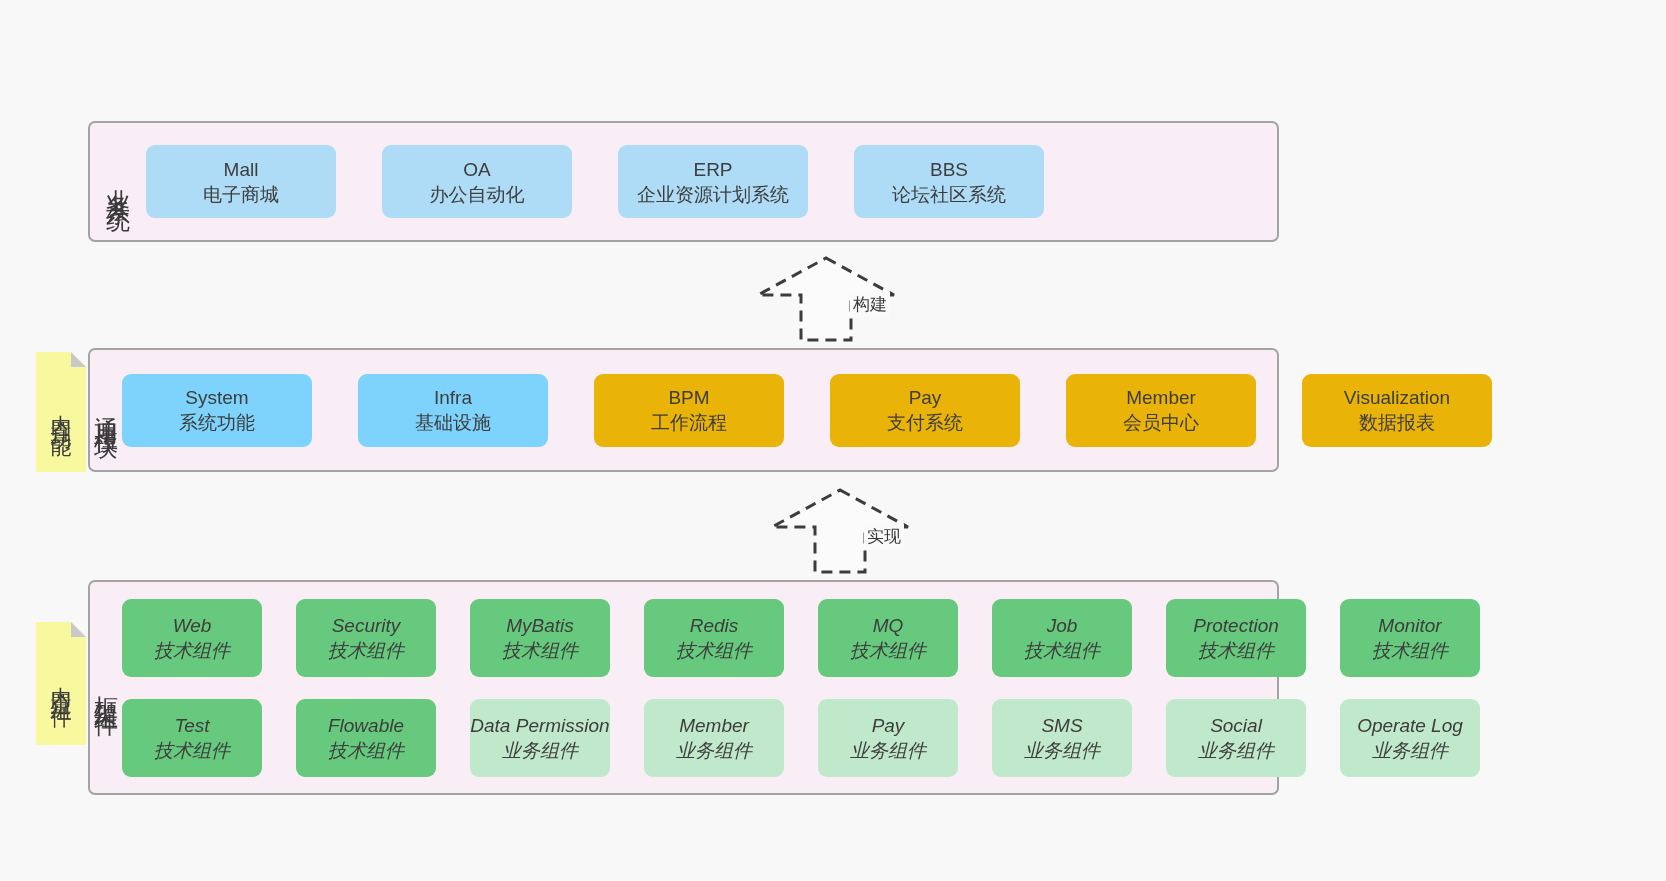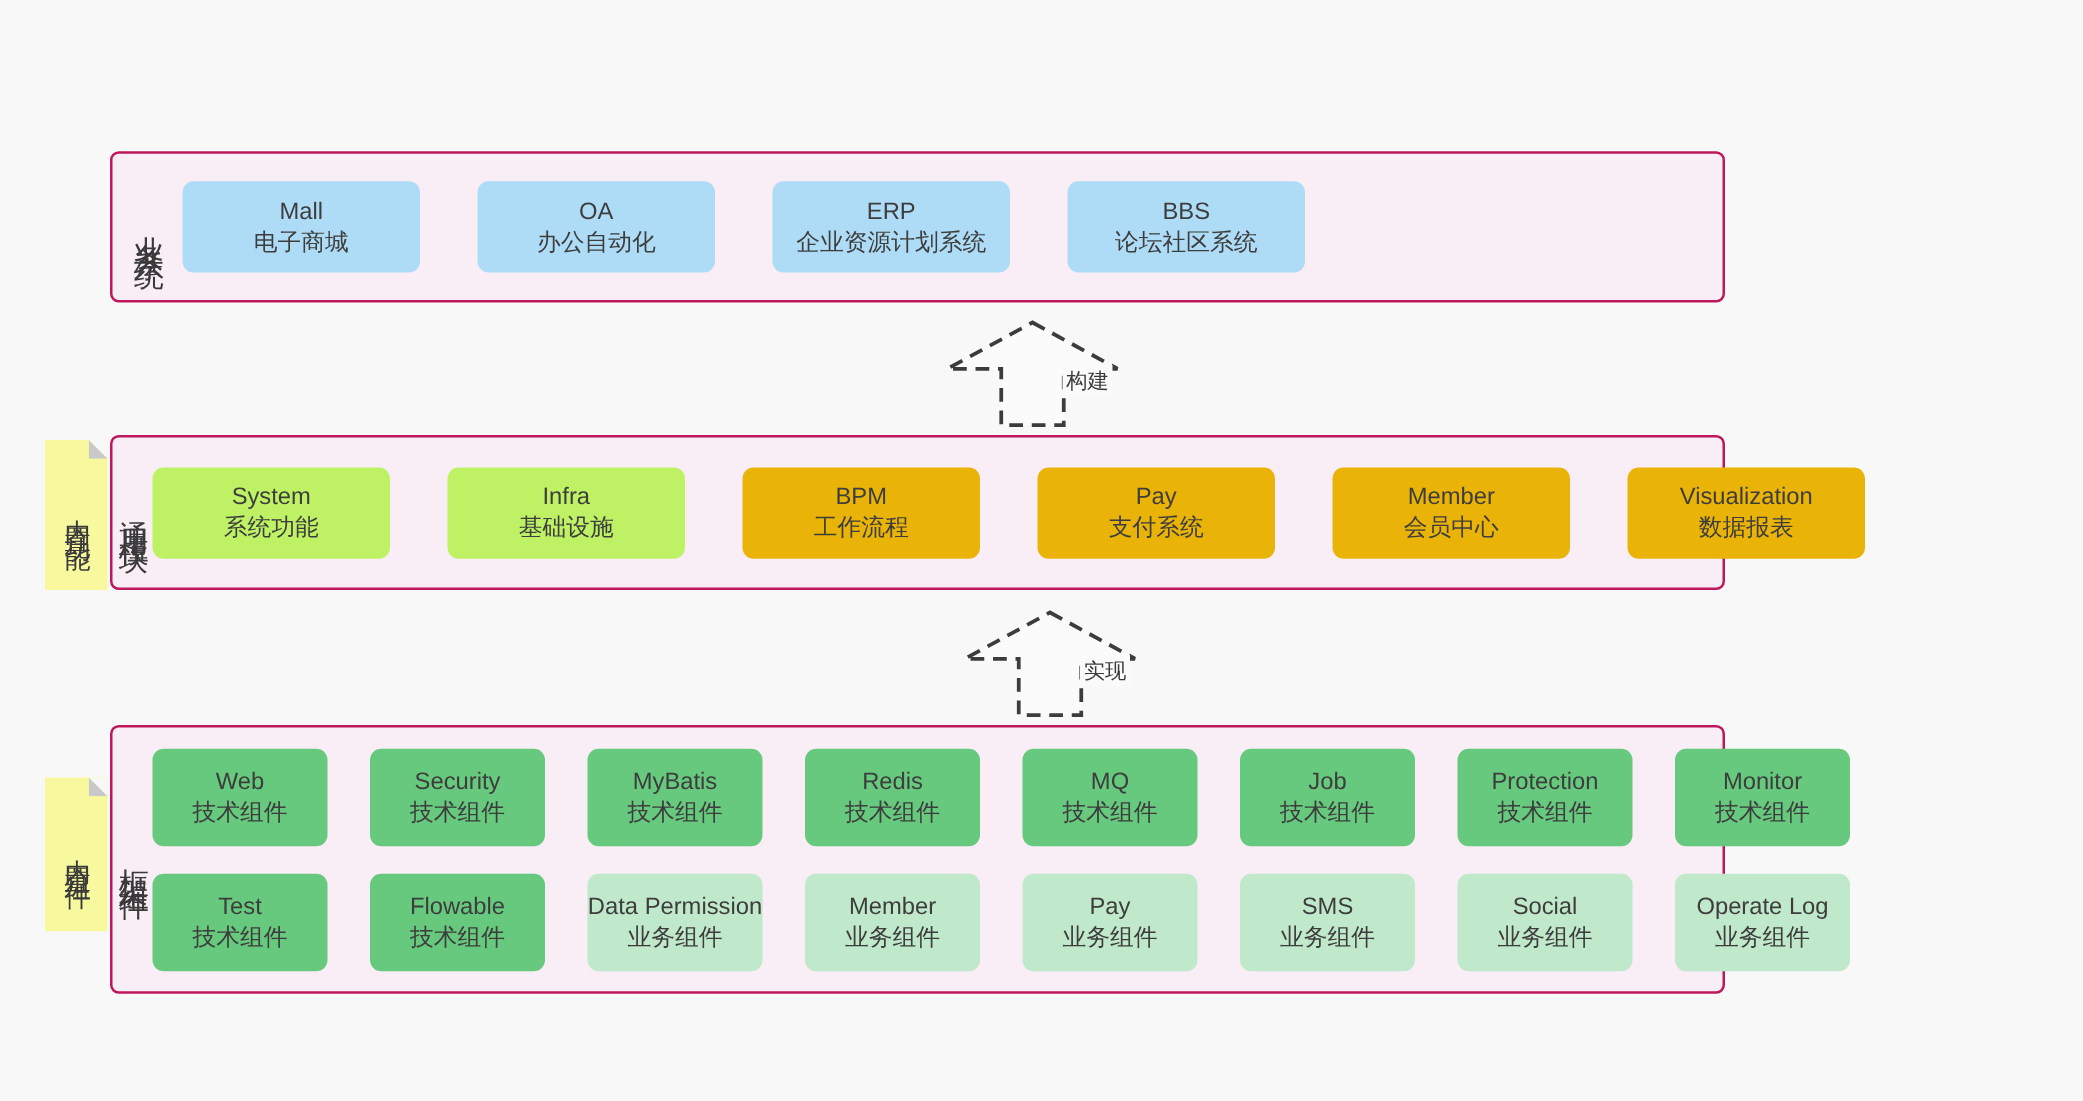--- a/index.html
+++ b/index.html
@@ -10,24 +10,24 @@
     height: 881px;
     background: #f8f8f8;
     overflow: hidden;
     color: #3d3d3d;
   }
 
   
   .band {
     position: absolute;
     left: 88px;
-    width: 1292px;
+    width: 1191px;
     box-sizing: border-box;
     background: #f9edf6;
-    border: 2px solid #be185d;
+    border: 2px solid #a3a3a3;
     border-radius: 7px;
     display: flex;
   }
   #band-business  { top: 121px; height: 121px; }
   #band-module    { top: 348px; height: 124px; }
   #band-component { top: 580px; height: 215px; }
 
   .band-label {
     width: 56px;
     display: flex;
@@ -48,39 +48,39 @@
     display: flex;
     align-items: center;
     gap: 46px;
   }
   .band-content.cols {
     flex-direction: column;
     justify-content: center;
     align-items: flex-start;
     gap: 22px;
   }
-  .box-row { display: flex; gap: 34px; }
+  .box-row { display: flex; gap: 34px; font-style: italic; }
 
   
   .box {
     box-sizing: border-box;
     border-radius: 9px;
     display: flex;
     flex-direction: column;
     align-items: center;
     justify-content: center;
     text-align: center;
     font-size: 19px;
     line-height: 25px;
     color: #3d3d3d;
   }
   .box.wide  { width: 190px; height: 73px; }
   .box.small { width: 140px; height: 78px; }
   .blue   { background: #aedcf6; }
-  .red    { background: #bef264; }
+  .red    { background: #7dd3fc; }
   .pink   { background: #eab308; }
   .green  { background: #66c97d; }
   .lgreen { background: #c0e8ca; }
 
   
   .sticky {
     position: absolute;
     left: 36px;
     width: 50px;
     background: #f8f89e;

